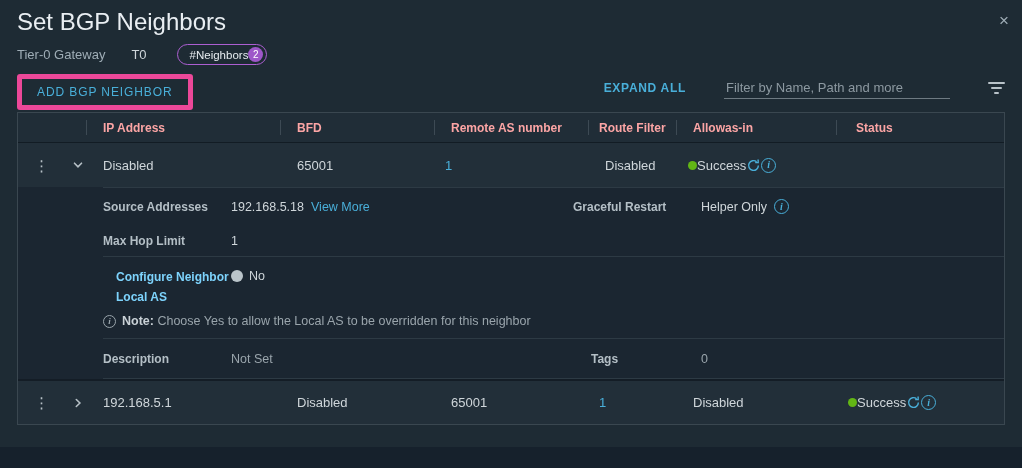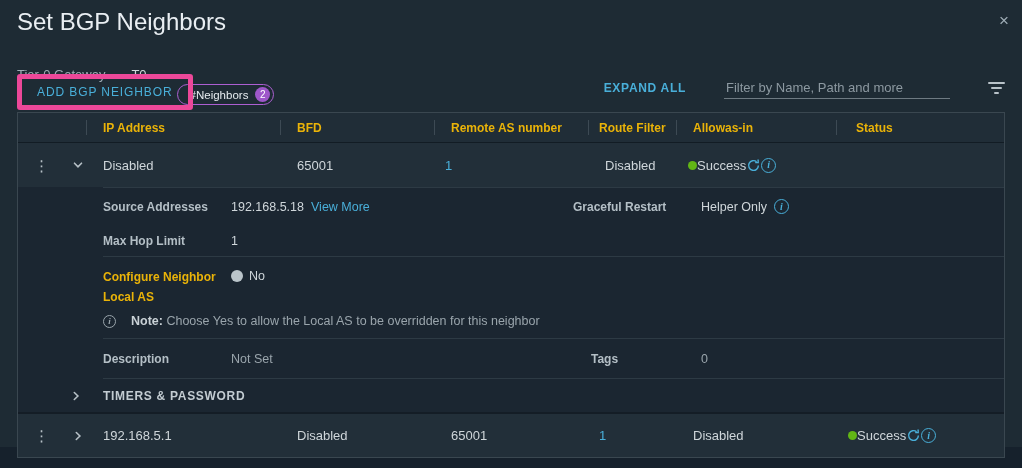--- a/index.html
+++ b/index.html
@@ -11,23 +11,23 @@
     overflow: hidden;
   }
   .dialog { position: relative; width: 1022px; height: 468px; background: #1e2b34; }
 
   
   .dlg-title { position: absolute; left: 17px; top: 8px; font-size: 24px; font-weight: 400; color: #e9eef2; }
   .close-x { position: absolute; right: 13px; top: 12px; font-size: 17px; color: #9fadb6; cursor: pointer; line-height: 1; }
   .subtitle { position: absolute; left: 17px; top: 44px; display: flex; align-items: center; font-size: 13px; }
   .sub-label { color: #9fadb6; }
   .sub-value { color: #cfd6da; margin-left: 26px; }
-  .badge-pill { margin-left: 30px; display: inline-flex; align-items: center; gap: 7px;
+  .badge-pill { margin-left: 30px; display: inline-flex; align-items: center; 
     border: 1px solid #ad5fd2; border-radius: 999px; padding: 2px 3px 2px 12px;
-    font-size: 11.5px; color: #e6ebef; cursor: pointer; margin-top: 40px; }
+    font-size: 11.5px; color: #e6ebef; cursor: pointer; }
   .badge-count { width: 15px; height: 15px; border-radius: 50%; background: #9e57c9; color: #fff;
     font-size: 10px; display: inline-flex; align-items: center; justify-content: center; }
 
   
   .toolbar { position: absolute; left: 17px; right: 17px; top: 74px; height: 26px; }
   .add-btn { background: transparent; border: 5px solid #ec4899; color: #49afd9; border-radius: 3px;
     font-family: inherit; font-size: 12px; letter-spacing: 0.9px; padding: 6px 15px; cursor: pointer; }
   .toolbar-right { position: absolute; right: 0; top: 3px; display: flex; align-items: center; gap: 38px; }
   .expand-all { color: #49afd9; font-size: 12px; font-weight: 600; letter-spacing: 0.7px; cursor: pointer; }
   .filter-input { width: 226px; background: transparent; border: none; border-bottom: 1px solid #6e7a82;
@@ -37,21 +37,21 @@
     align-items: center; cursor: pointer; }
   .filter-icon span { display: block; height: 1.6px; background: #b8c2c8; border-radius: 1px; }
   .filter-icon .b1 { width: 17px; } .filter-icon .b2 { width: 11px; } .filter-icon .b3 { width: 5px; }
 
   
   .table { position: absolute; left: 17px; top: 112px; width: 988px; z-index: 1;
     border: 1px solid #3a4750; background: #222f39; }
   .grid { display: grid; grid-template-columns: 68px 194px 154px 154px 88px 160px 1fr; align-items: center; }
   .thead { height: 30px; background: #202d37; border-bottom: 1px solid #121c24; }
   .th { position: relative; height: 100%; display: flex; align-items: center; padding-left: 17px;
-    font-size: 12px; font-weight: 700; color: #eab308; }
+    font-size: 12px; font-weight: 700; color: #fca5a5; }
   .th.tick::before { content: ""; position: absolute; left: 0; top: 7px; bottom: 7px; width: 1px; background: #3d4a54; }
   .th.rf { padding-left: 11px; } .th.st { padding-left: 20px; }
 
   .data-row { height: 44px; background: #222f39; font-size: 13px; color: #cfd6da; }
   .gutter { display: flex; align-items: center; padding-left: 16px; gap: 23px; }
   .kebab { color: #b6c0c6; font-size: 15px; letter-spacing: 0; cursor: pointer; line-height: 1; }
   .chev { display: inline-flex; cursor: pointer; }
   .cell { padding-left: 17px; } .cell.rf { padding-left: 11px; }
   .link { color: #49afd9; cursor: pointer; text-decoration: none; }
   .status-cell { display: flex; align-items: center; gap: 0; padding-left: 12px; text-align: right; }
@@ -69,25 +69,25 @@
   .exp-row { position: relative; display: flex; align-items: center; padding-left: 85px; }
   .exp-label { width: 128px; flex: none; color: #b4bfc6; font-weight: 600; font-size: 12px; }
   .exp-value { color: #cfd6da; }
   .row-source { height: 37px; }
   .row-maxhop { height: 31px; }
   .right-pair { position: absolute; left: 555px; top: 0; bottom: 0; display: flex; align-items: center; }
   .right-pair .exp-label { width: 128px; }
   .hlp { display: inline-flex; align-items: center; gap: 7px; }
   .config-block { padding: 10px 0 10px 85px; position: relative; }
   .config-line { display: flex; align-items: flex-start; }
-  .config-label div { color: #eab308; font-weight: 600; font-size: 12px; line-height: 20px; }
+  .config-label div { color: #7dd3fc; font-weight: 600; font-size: 12px; line-height: 20px; margin-left: 13px; }
   .config-label { width: 128px; flex: none; }
   .toggle { display: inline-flex; align-items: center; gap: 6px; margin-top: 2px; cursor: pointer; }
   .toggle-knob { width: 12px; height: 12px; border-radius: 50%; background: #bac4ca; }
-  .note-line { display: flex; align-items: center; gap: 15px; margin-top: 7px; font-size: 12.5px; color: #9aa5ac; }
+  .note-line { display: flex; align-items: center; gap: 6px; margin-top: 7px; font-size: 12.5px; color: #9aa5ac; }
   .note-bold { color: #c9d1d6; font-weight: 700; }
   .row-desc { height: 39px; }
   .italic { color: #9aa5ac; }
   .tags-pair { position: absolute; left: 573px; top: 0; bottom: 0; display: flex; align-items: center; }
   .tags-pair .exp-label { width: 110px; }
   .row-timers { height: 33px; display: flex; align-items: center; padding-left: 52px; gap: 21px; cursor: pointer; }
   .timers-label { font-size: 12px; font-weight: 700; letter-spacing: 0.7px; color: #c3ccd2; }
 
   .row-bottom { border-top: 1px solid #141d26; }
   .footer-strip { position: absolute; left: 0; right: 0; bottom: 0; height: 21px; background: #16212c; z-index: 0; }
@@ -207,28 +207,20 @@
         <span class="exp-label">Description</span>
         <span class="exp-value italic">Not Set</span>
         <span class="tags-pair">
           <span class="exp-label">Tags</span>
           <span class="exp-value italic">0</span>
         </span>
       </div>
 
       <div class="exp-divider"></div>
 
-      <div class="row-timers">
-        <span class="chev">
-          <svg width="12" height="12" viewBox="0 0 12 12">
-              <path d="M4.3 2.5 L7.9 6 L4.3 9.5" stroke="#b6c0c6" stroke-width="1.6" fill="none" stroke-linecap="round"></path>
-            </svg>
-        </span>
-        <span class="timers-label">TIMERS &amp; PASSWORD</span>
-      </div>
     </div>
 
     <div class="grid data-row row-bottom">
       <div class="gutter">
         <span class="kebab">⋮</span>
         <span class="chev">
           <svg width="12" height="12" viewBox="0 0 12 12">
               <path d="M4.3 2.5 L7.9 6 L4.3 9.5" stroke="#b6c0c6" stroke-width="1.6" fill="none" stroke-linecap="round"></path>
             </svg>
         </span>

